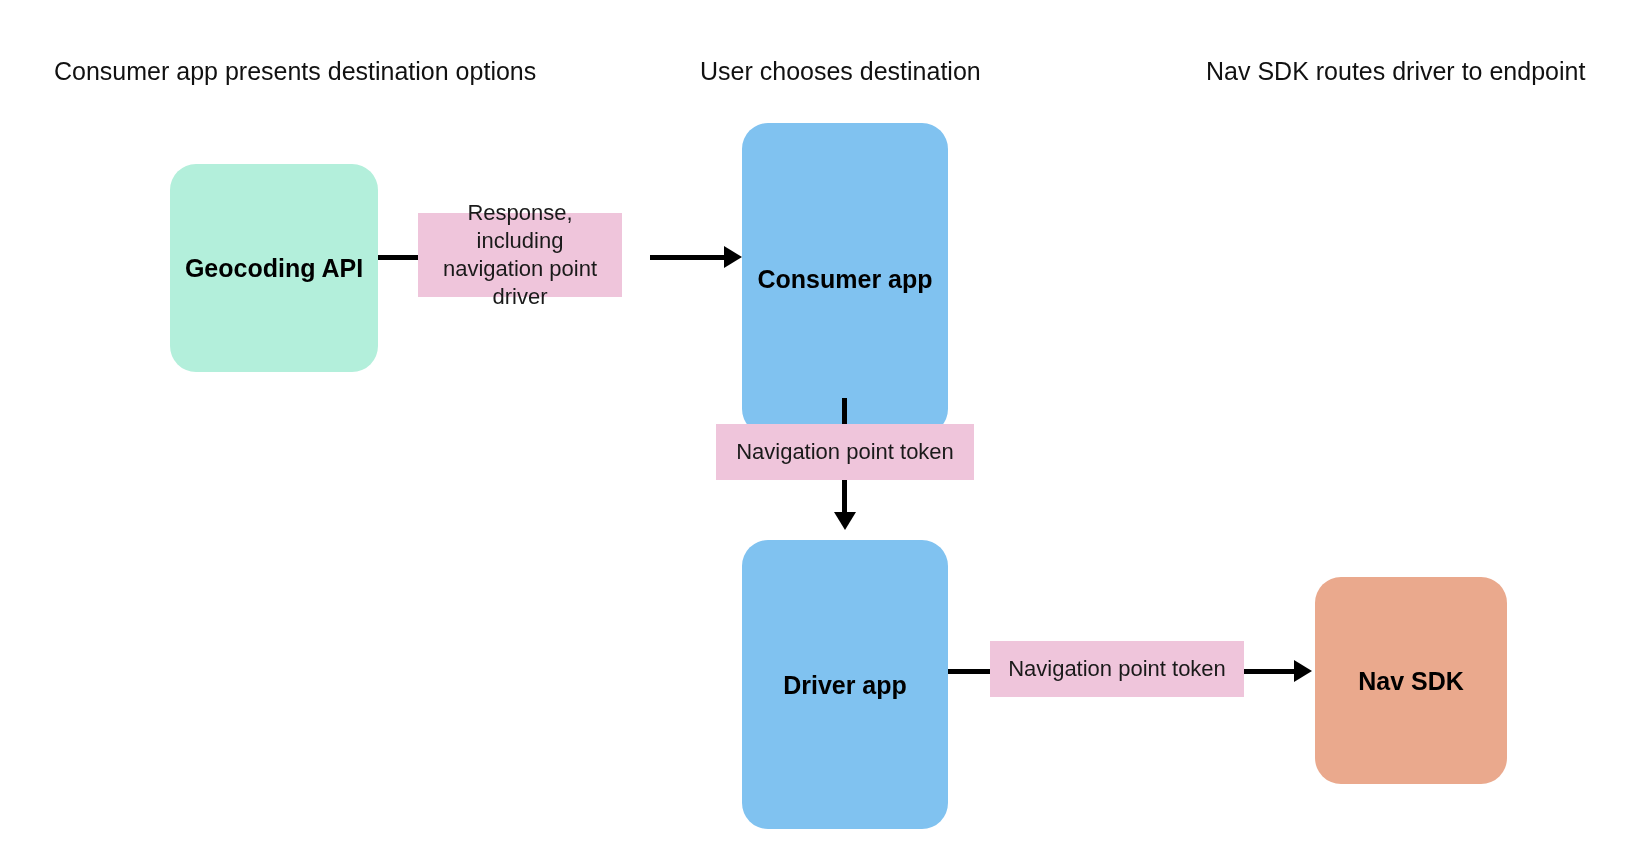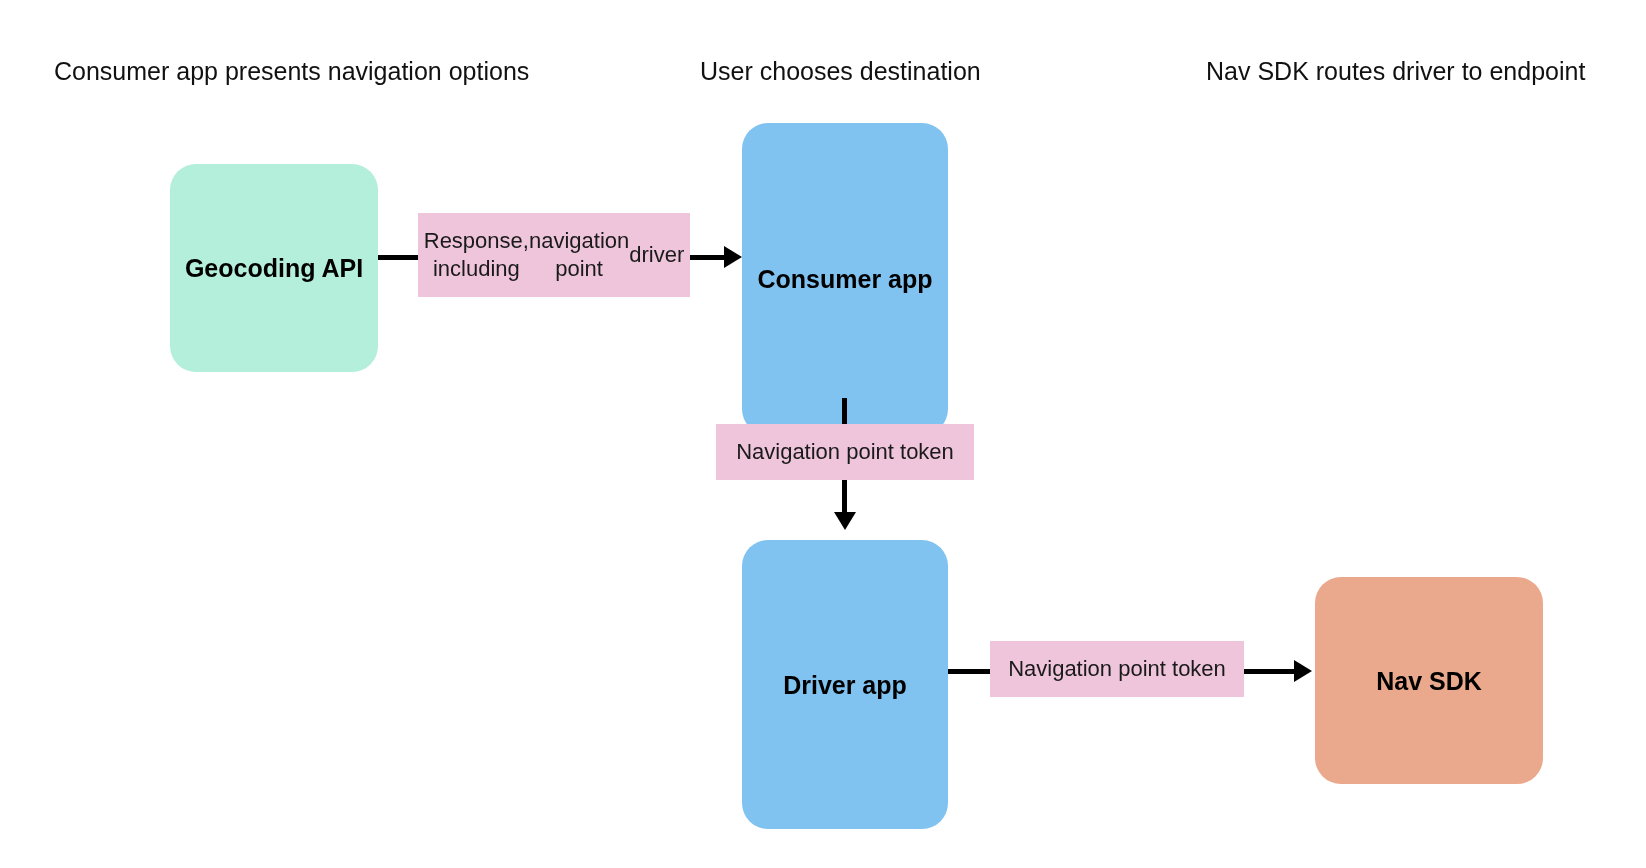--- a/index.html
+++ b/index.html
@@ -98,36 +98,36 @@
     border-right: 11px solid transparent;
     border-top: 18px solid #000000;
     z-index: 2;
   }
 </style>
 </head>
 <body>
 
 <div id="canvas">
 
-  <div class="col-header" style="left:54px; top:56px;">Consumer app presents navigation options</div>
+  <div class="col-header" style="left:54px; top:56px;">Consumer app presents destination options</div>
 
   <div class="col-header" style="left:700px; top:56px;">User chooses destination</div>
 
   <div class="col-header" style="left:1206px; top:56px;">Nav SDK routes driver to endpoint</div>
 
   <div class="h-line" style="left:378px; top:255px; width:40px;"></div>
 
   <div class="h-line" style="left:650px; top:255px; width:78px;"></div>
   <div class="arrow-right" style="left:724px; top:246px;"></div>
 
   <div class="node green" style="left:170px; top:152px; width:208px; height:208px;">
     <span>Geocoding API</span>
   </div>
 
-  <div class="edge-label" style="left:418px; top:213px; width:272px; height:84px; ">
+  <div class="edge-label" style="left:418px; top:213px; width:204px; height:84px; flex-direction:column;">
     <span>Response, including</span>
     <span>navigation point</span>
     <span>driver</span>
   </div>
 
   <div class="node blue" style="left:742px; top:111px; width:206px; height:312px;">
     <span>Consumer app</span>
   </div>
 
   <div class="v-line" style="left:842px; top:398px; height:26px;"></div>
@@ -145,17 +145,17 @@
 
   <div class="h-line" style="left:948px; top:669px; width:42px;"></div>
 
   <div class="h-line" style="left:1244px; top:669px; width:54px;"></div>
   <div class="arrow-right" style="left:1294px; top:660px;"></div>
 
   <div class="edge-label" style="left:990px; top:641px; width:254px; height:56px;">
     <span>Navigation point token</span>
   </div>
 
-  <div class="node orange" style="left:1315px; top:565px; width:228px; height:207px;">
+  <div class="node orange" style="left:1315px; top:565px; width:192px; height:207px;">
     <span>Nav SDK</span>
   </div>
 
 </div>
 
 </body></html>

